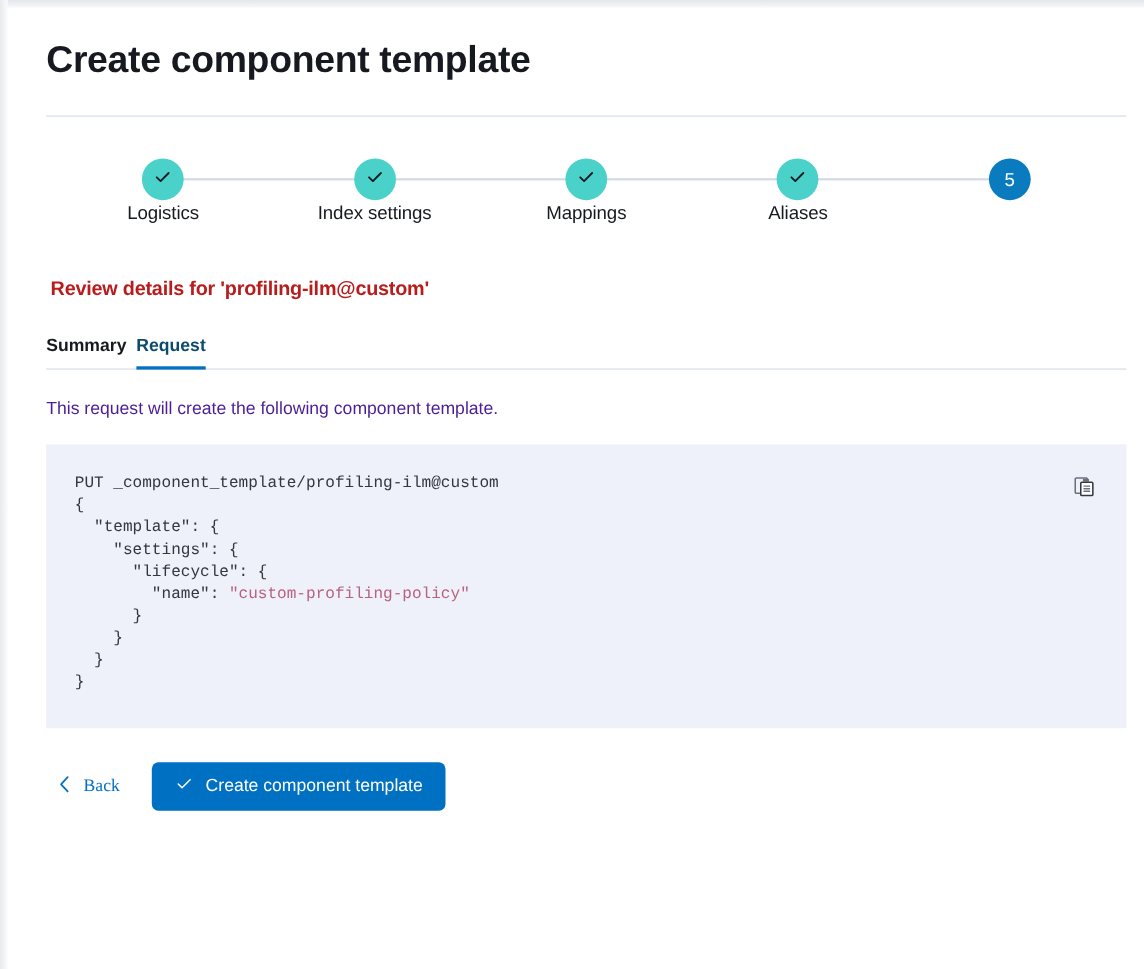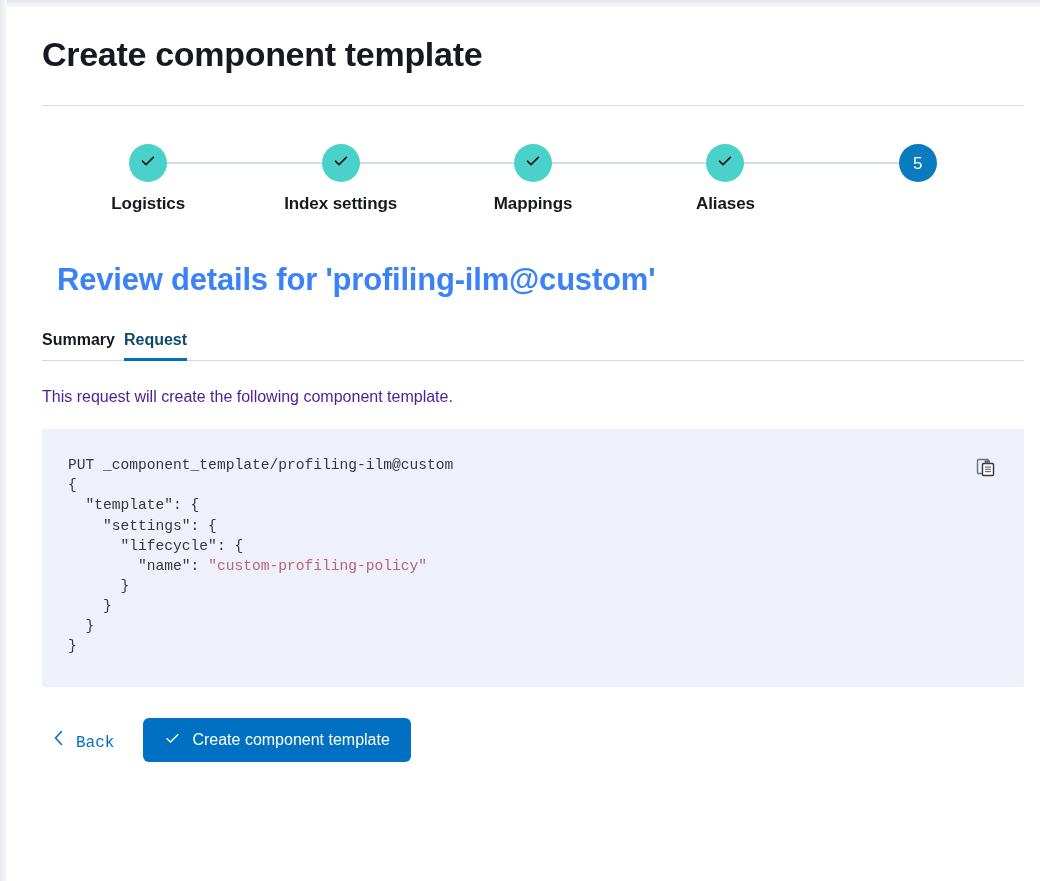--- a/index.html
+++ b/index.html
@@ -95,33 +95,33 @@
   }
   .step-circle.complete { background: #4ad1c9; }
   .step-circle.current  { background: #0b7bc0; }
   .step-circle .num {
     color: #ffffff;
     font-size: 17px;
     font-weight: 400;
     line-height: 1;
   }
   .step-label {
-    margin-top: 12px;
+    margin-top: 2px;
     font-size: 17px;
-    font-weight: 700;
+    font-weight: 400;
     color: #16191f;
     letter-spacing: -0.1px;
   }
 
   
   .review-heading {
-    font-size: 31px;
+    font-size: 18px;
     font-weight: 700;
-    color: #3b82f6;
-    margin: 48px 0 0 15px;
+    color: #b91c1c;
+    margin: 48px 0 0 4px;
     letter-spacing: -0.2px;
   }
 
   
   .tabs {
     display: flex;
     gap: 9px;
     margin-top: 33px;
     border-bottom: 1px solid #d3dae6;
     width: 982px;
@@ -189,29 +189,29 @@
 
   
   .footer {
     display: flex;
     align-items: center;
     margin-top: 31px;
     gap: 23px;
   }
   .back-btn {
     display: flex;
-    align-items: flex-end;
+    align-items: center;
     gap: 11px;
     background: none;
     border: none;
     padding: 6px 6px 6px 10px;
     font-size: 16px;
     color: #0071c2;
     cursor: pointer;
-    font-family: Liberation Mono, monospace;
+    font-family: Liberation Serif, serif;
   }
   .primary-btn {
     display: flex;
     align-items: center;
     gap: 11px;
     background: #0071c2;
     color: #ffffff;
     border: none;
     border-radius: 6px;
     padding: 0 21px;

